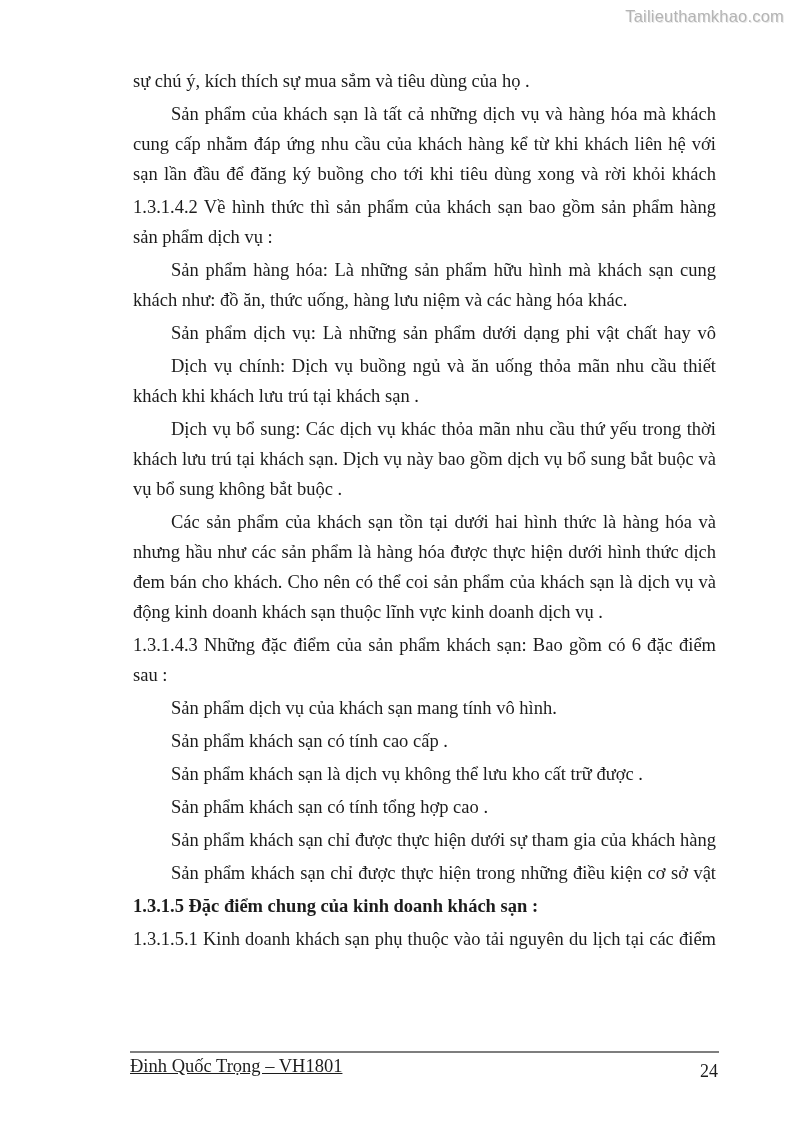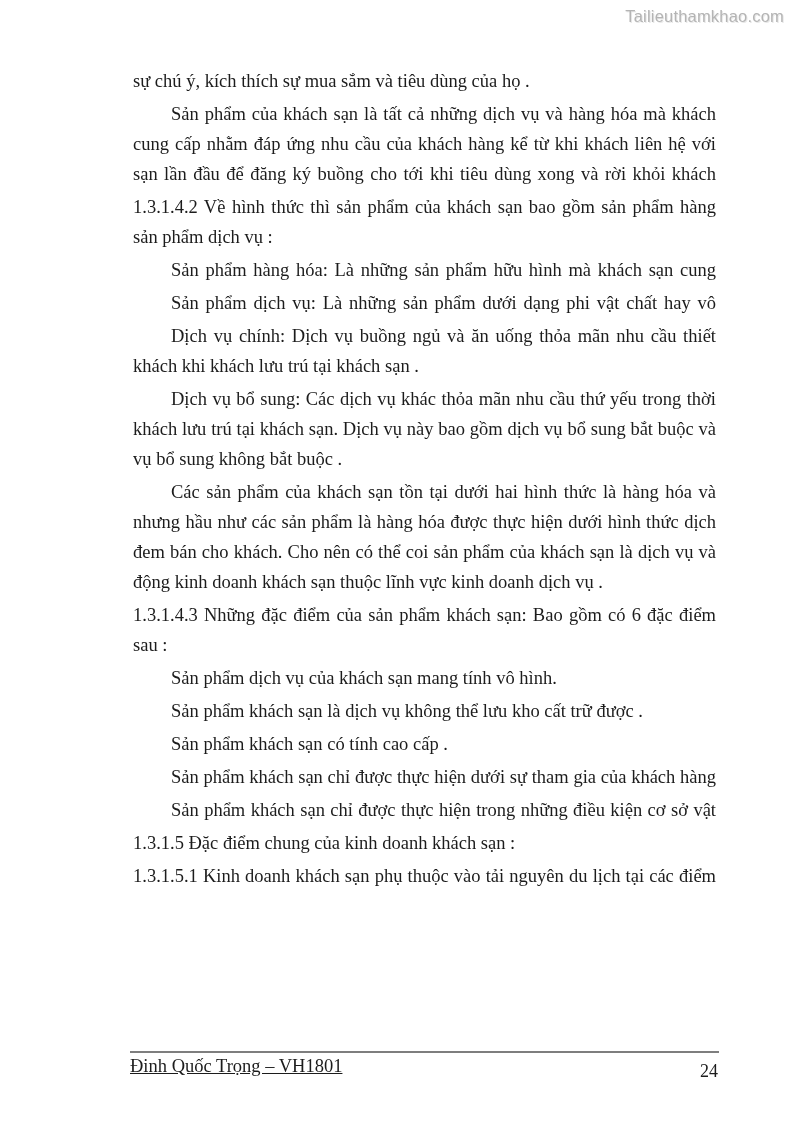--- a/index.html
+++ b/index.html
@@ -25,21 +25,21 @@
   }
   .content {
     position: absolute;
     left: 130px; top: 63px;
     width: 589px;
     font-size: 18.5px;
     line-height: 30px;
     color: #1c1c1c;
   }
   .para { margin: 3px; padding: 0; }
-  .para.bold .line { font-weight: normal; }
+  .para.bold .line { font-weight: bold; }
   .line {
     height: 30px;
     overflow: hidden;
     text-align: justify;
     text-align-last: justify;
   }
   .line.last { text-align-last: left; }
   .line.indent { text-indent: 38px; }
   .footer-rule {
     position: absolute;
@@ -76,20 +76,21 @@
         <div class="line indent">Sản phẩm của khách sạn là tất cả những dịch vụ và hàng hóa mà khách sạn</div>
         <div class="line">cung cấp nhằm đáp ứng nhu cầu của khách hàng kể từ khi khách liên hệ với khách</div>
         <div class="line last">sạn lần đầu để đăng ký buồng cho tới khi tiêu dùng xong và rời khỏi khách sạn .</div>
       </div>
       <div class="para">
         <div class="line">1.3.1.4.2 Về hình thức thì sản phẩm của khách sạn bao gồm sản phẩm hàng hóa và</div>
         <div class="line last">sản phẩm dịch vụ :</div>
       </div>
       <div class="para">
         <div class="line indent">Sản phẩm hàng hóa: Là những sản phẩm hữu hình mà khách sạn cung cấp cho</div>
+        <div class="line last">khách như: đồ ăn, thức uống, hàng lưu niệm và các hàng hóa khác.</div>
       </div>
       <div class="para">
         <div class="line indent">Sản phẩm dịch vụ: Là những sản phẩm dưới dạng phi vật chất hay vô hình, có</div>
       </div>
       <div class="para">
         <div class="line indent">Dịch vụ chính: Dịch vụ buồng ngủ và ăn uống thỏa mãn nhu cầu thiết yếu của</div>
         <div class="line last">khách khi khách lưu trú tại khách sạn .</div>
       </div>
       <div class="para">
         <div class="line indent">Dịch vụ bổ sung: Các dịch vụ khác thỏa mãn nhu cầu thứ yếu trong thời gian</div>
@@ -103,24 +104,27 @@
         <div class="line last">động kinh doanh khách sạn thuộc lĩnh vực kinh doanh dịch vụ .</div>
       </div>
       <div class="para">
         <div class="line">1.3.1.4.3 Những đặc điểm của sản phẩm khách sạn: Bao gồm có 6 đặc điểm chính</div>
         <div class="line last">sau :</div>
       </div>
       <div class="para">
         <div class="line last indent">Sản phẩm dịch vụ của khách sạn mang tính vô hình.</div>
       </div>
       <div class="para">
+        <div class="line last indent">Sản phẩm khách sạn có tính cao cấp .</div>
+      </div>
+      <div class="para">
         <div class="line last indent">Sản phẩm khách sạn là dịch vụ không thể lưu kho cất trữ được .</div>
       </div>
       <div class="para">
-        <div class="line last indent">Sản phẩm khách sạn có tính cao cấp .</div>
+        <div class="line last indent">Sản phẩm khách sạn có tính tổng hợp cao .</div>
       </div>
       <div class="para">
         <div class="line last indent">Sản phẩm khách sạn chỉ được thực hiện dưới sự tham gia của khách hàng .</div>
       </div>
       <div class="para">
         <div class="line indent">Sản phẩm khách sạn chỉ được thực hiện trong những điều kiện cơ sở vật chất</div>
       </div>
       <div class="para bold">
         <div class="line last">1.3.1.5 Đặc điểm chung của kinh doanh khách sạn :</div>
       </div>

